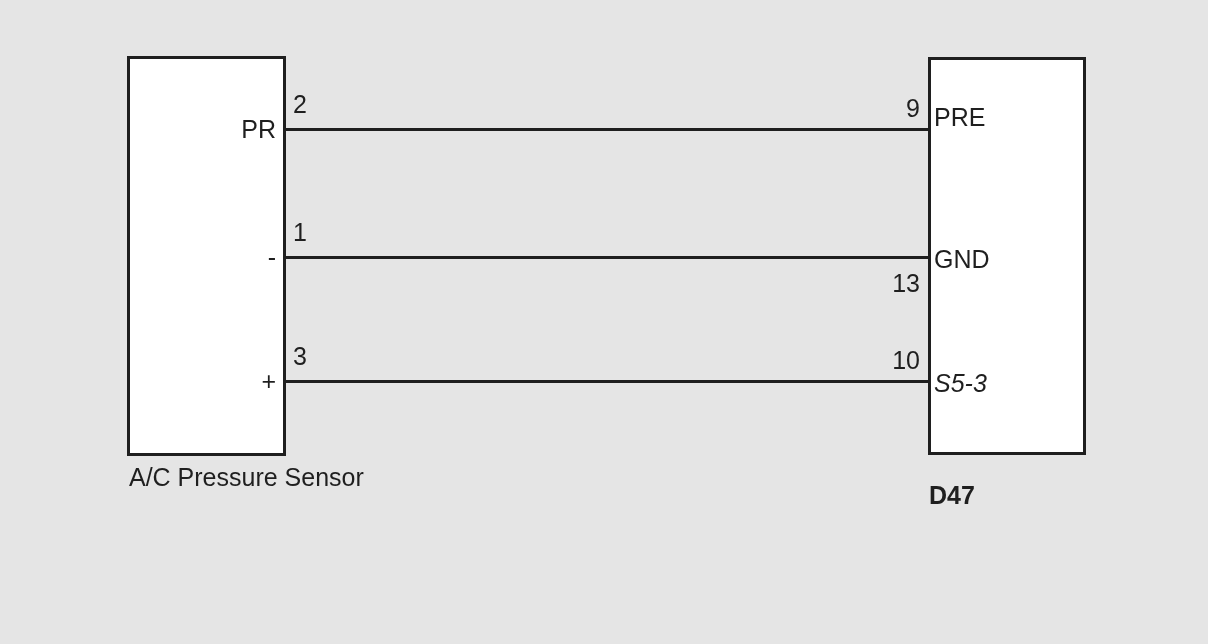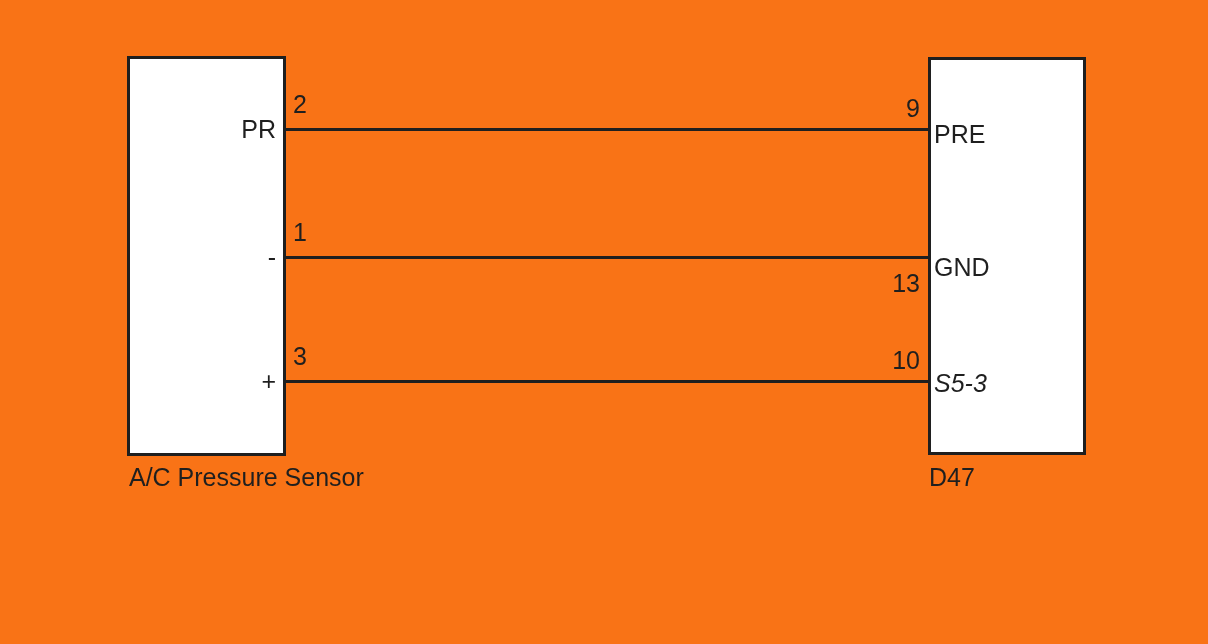--- a/index.html
+++ b/index.html
@@ -4,21 +4,21 @@
 <style>
   html, body {
     margin: 0;
     padding: 0;
     background: #ffffff;
   }
   .canvas {
     position: relative;
     width: 1208px;
     height: 644px;
-    background: #f97316;
+    background: #e5e5e5;
     font-family: "Liberation Sans", sans-serif;
     font-size: 25px;
     line-height: 26px;
     color: #1f1f1f;
     overflow: hidden;
   }
   .connector-box {
     position: absolute;
     border: 3px solid #1f1f1f;
     box-sizing: border-box;
@@ -58,31 +58,31 @@
   .pin-num-right {
     left: 855px;
     width: 65px;
     text-align: right;
   }
   .pnr-1 { top: 95px; }
   .pnr-2 { top: 223px; margin-top: 47px; }
   .pnr-3 { top: 347px; text-align: right; }
   
   .pin-label-right { left: 934px; }
-  .plr-1 { top: 121px; text-align: center; }
-  .plr-2 { top: 246px; margin-top: 8px; }
+  .plr-1 { top: 104px; text-align: center; }
+  .plr-2 { top: 246px; }
   .plr-3 { top: 370px; font-style: italic; }
   
   .caption {
     position: absolute;
     line-height: 27px;
     white-space: nowrap;
   }
   .caption-left  { left: 129px; top: 464px; }
-  .caption-right { left: 929px; top: 464px; }
+  .caption-right { left: 929px; top: 482px; font-weight: bold; }
 </style>
 </head>
 <body>
 
 <div class="canvas">
 
   <div class="connector-box box-left"></div>
   <div class="connector-box box-right"></div>
 
   <div class="wire wire-1"></div>

